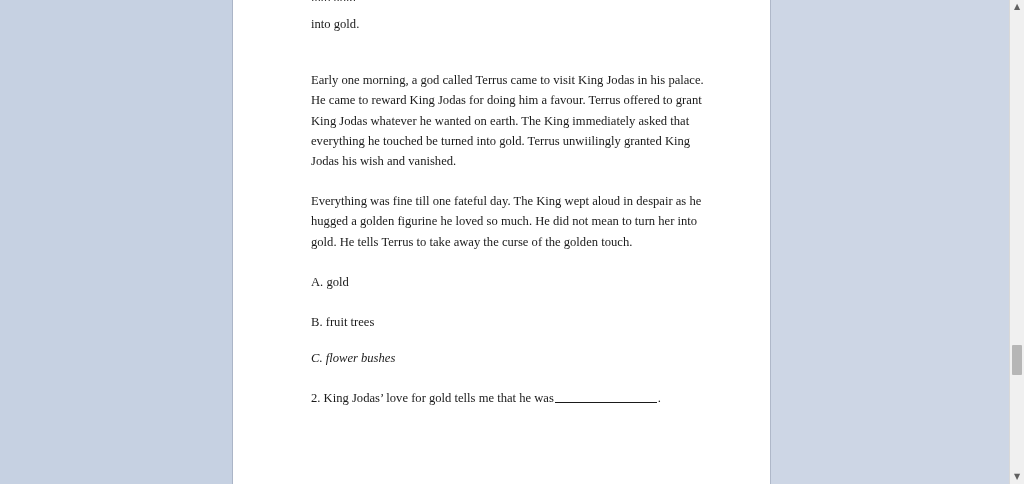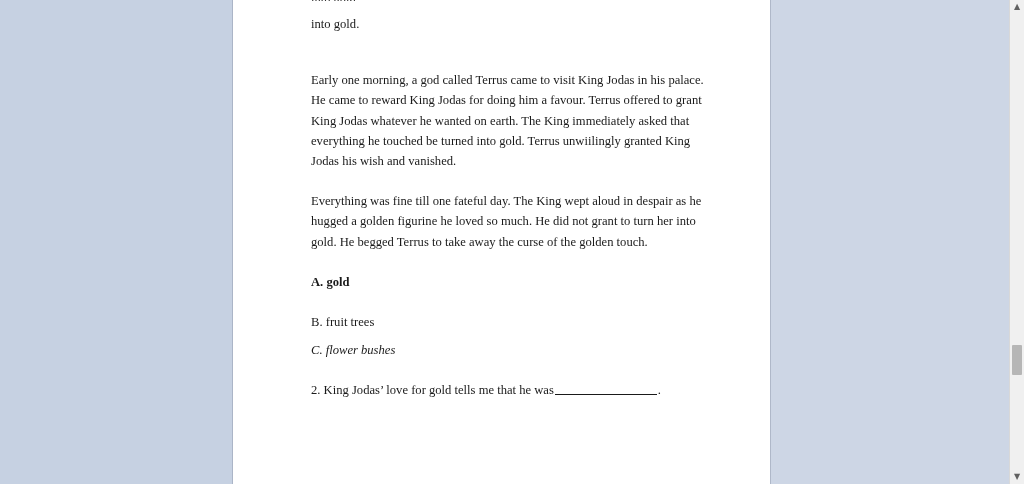--- a/index.html
+++ b/index.html
@@ -122,25 +122,25 @@
   <div class="page">
 
     <div class="clipped-top">into gold.</div>
 
     <div class="page-inner" style="top:14px;">
 
       <p class="para" style="margin-bottom:20px;">into gold.</p>
 
       <p class="para" style="margin-bottom:20px;margin-top:36px;">Early one morning, a god called Terrus came to visit King Jodas in his palace. He came to reward King Jodas for doing him a favour. Terrus offered to grant King Jodas whatever he wanted on earth. The King immediately asked that everything he touched be turned into gold. Terrus unwiilingly granted King Jodas his wish and vanished.</p>
 
-      <p class="para" style="margin-bottom:20px;">Everything was fine till one fateful day. The King wept aloud in despair as he hugged a golden figurine he loved so much. He did not grant to turn her into gold. He begged Terrus to take away the curse of the golden touch.</p>
+      <p class="para" style="margin-bottom:20px;">Everything was fine till one fateful day. The King wept aloud in despair as he hugged a golden figurine he loved so much. He did not mean to turn her into gold. He tells Terrus to take away the curse of the golden touch.</p>
 
 
-      <p class="para" style="margin-bottom:20px;font-weight:bold;">A. gold</p>
-      <p class="para" style="margin-bottom:8px;">B. fruit trees</p>
+      <p class="para" style="margin-bottom:20px;">A. gold</p>
+      <p class="para" style="margin-bottom:16px;">B. fruit trees</p>
       <p class="para" style="margin-bottom:20px;font-style:italic;">C. flower bushes</p>
 
       <p class="para" style="margin-bottom:26px;"><span>2. King Jodas’ love for gold tells me that he was</span><span class="blank-line"></span><span>.</span></p>
 
     </div>
   </div>
 
   <div class="scrollbar">
     <div class="sb-arrow up">▲</div>
     <div class="sb-thumb"></div>

